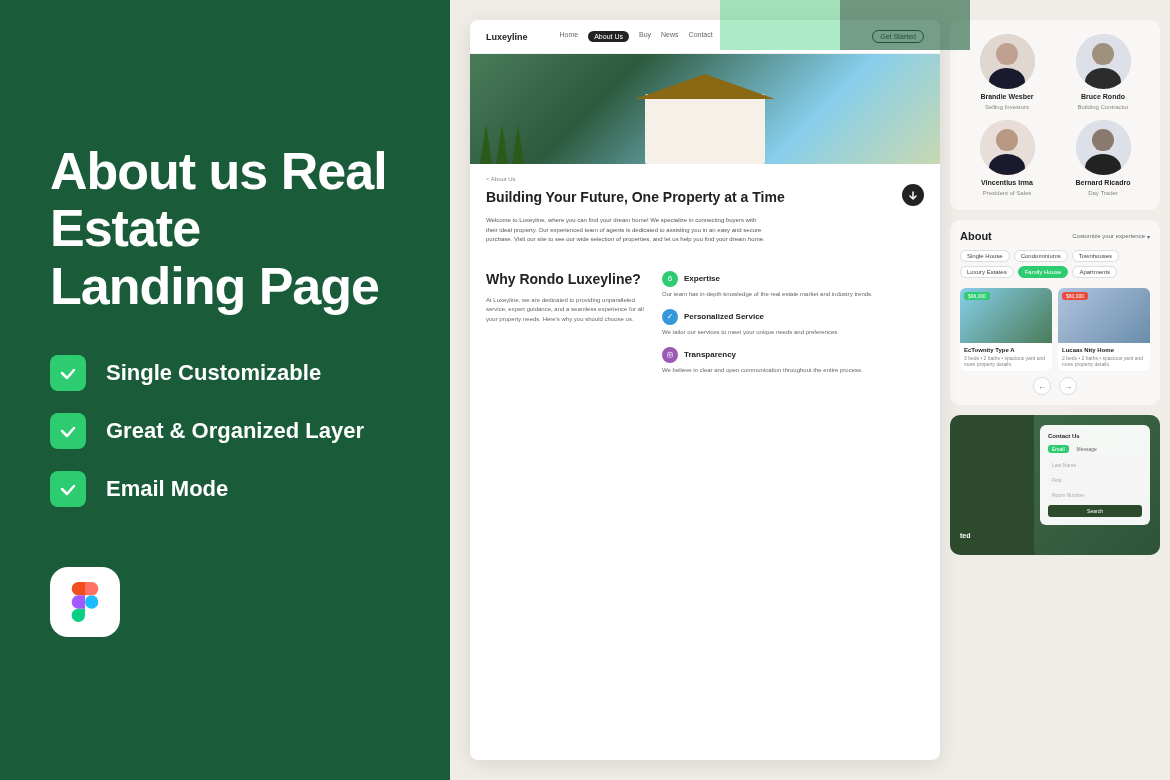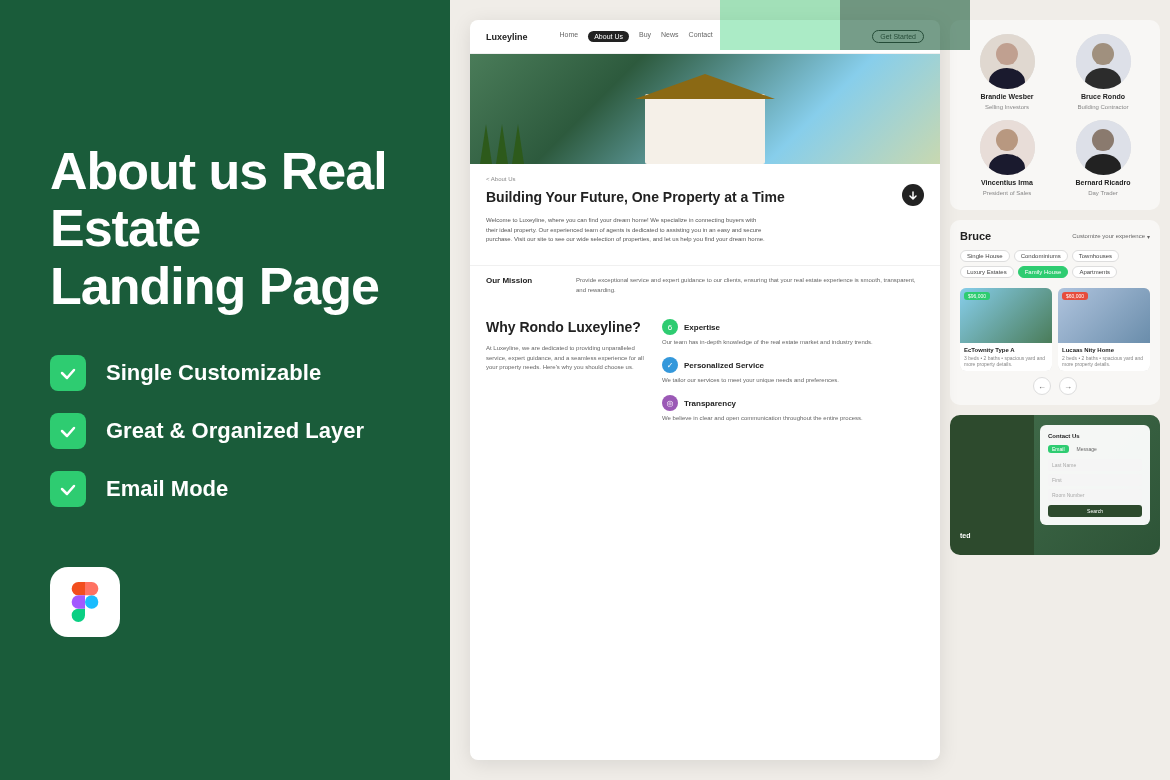--- a/index.html
+++ b/index.html
@@ -695,24 +695,20 @@
       <div class="about-breadcrumb">&lt; About Us</div>
       <div class="about-title">Building Your Future, One Property at a Time</div>
       <div class="arrow-circle">
         <svg width="10" height="10" viewBox="0 0 10 10" fill="none">
           <path d="M5 2v6M2 6l3 3 3-3" stroke="white" stroke-width="1.5" stroke-linecap="round" stroke-linejoin="round"></path>
         </svg>
       </div>
       <p class="about-desc">Welcome to Luxeyline, where you can find your dream home! We specialize in connecting buyers with their ideal property. Our experienced team of agents is dedicated to assisting you in an easy and secure purchase. Visit our site to see our wide selection of properties, and let us help you find your dream home.</p>
     </div>
 
-    <div class="mission-section">
-      <span class="mission-label">Our Mission</span>
-      <p class="mission-text">Provide exceptional service and expert guidance to our clients, ensuring that your real estate experience is smooth, transparent, and rewarding.</p>
-    </div>
 
     <div class="why-section">
       <div class="why-left">
         <div class="why-title">Why Rondo Luxeyline?</div>
         <p class="why-sub">At Luxeyline, we are dedicated to providing unparalleled service, expert guidance, and a seamless experience for all your property needs. Here's why you should choose us.</p>
       </div>
       <div class="why-right">
         <div class="why-item">
           <div class="why-item-header">
             <div class="why-icon-circle">6</div>
@@ -792,21 +788,21 @@
             </svg>
           </div>
           <span class="team-name">Bernard Ricadro</span>
           <span class="team-role">Day Trader</span>
         </div>
       </div>
     </div>
 
     <div class="match-panel">
       <div class="match-header">
-        <span class="match-title">Bruce</span>
+        <span class="match-title">About</span>
         <span class="match-dropdown">
           <span>Customize your experience</span>
           <span>▾</span>
         </span>
       </div>
       <div class="match-tags">
         <span class="match-tag">Single House</span>
         <span class="match-tag">Condominiums</span>
         <span class="match-tag">Townhouses</span>
         <span class="match-tag">Luxury Estates</span>

